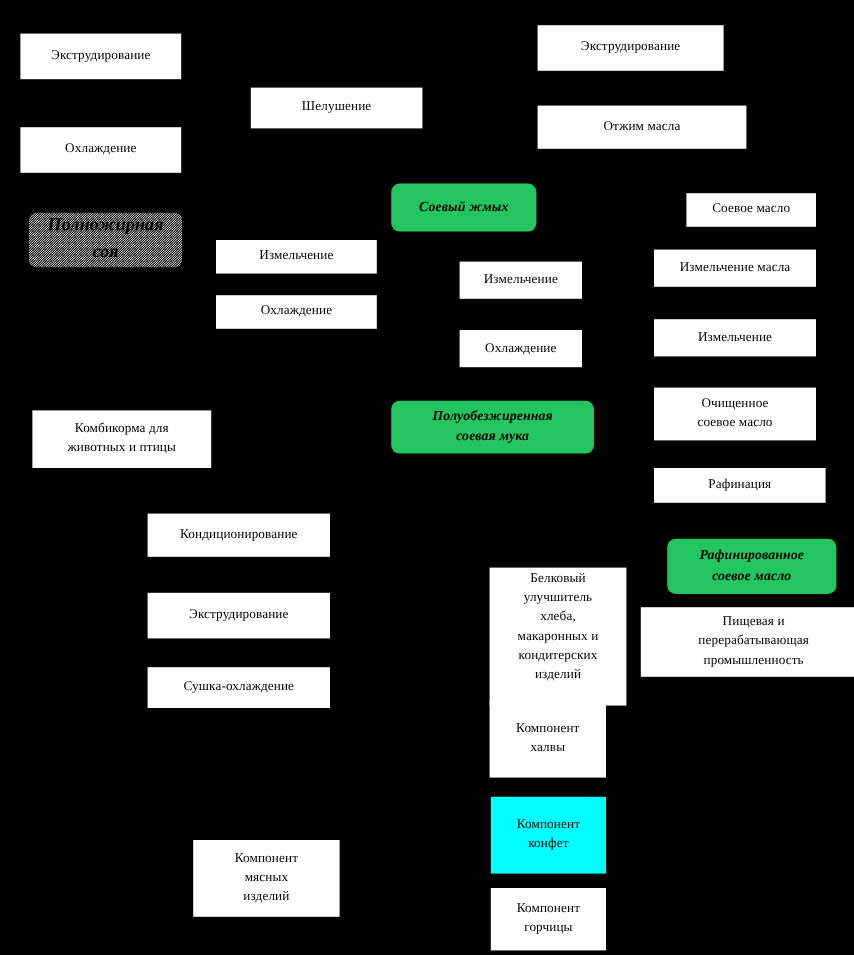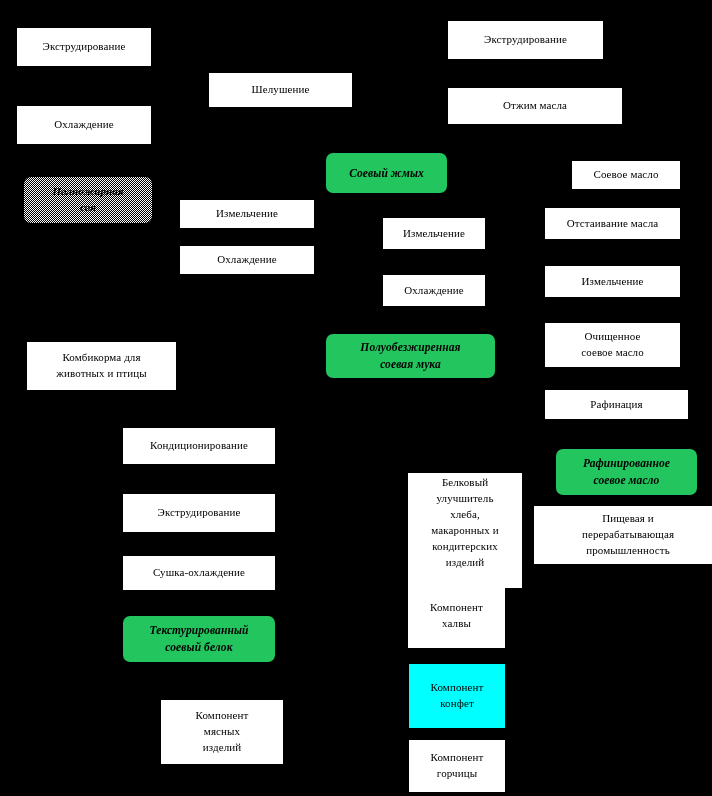--- a/index.html
+++ b/index.html
@@ -38,21 +38,21 @@
     font-weight: bold;
     font-size: 11.5px;
   }
   .node.cyan {
     background: #00ffff;
   }
   .node.dither {
     border-radius: 7px;
     font-style: italic;
     font-weight: bold;
-    font-size: 11px;
+    font-size: 15px;
     background-color: #000000;
     background-image:
       linear-gradient(45deg, #ffffff 25%, transparent 25%, transparent 75%, #ffffff 75%),
       linear-gradient(45deg, #ffffff 25%, transparent 25%, transparent 75%, #ffffff 75%);
     background-size: 2px 2px;
     background-position: 0 0, 1px 1px;
   }
   .node.top {
     align-items: flex-start;
   }
@@ -127,21 +127,21 @@
       <span class="txt">Соевое масло</span>
     </div>
     <div class="node dither" style="left: 24px; top: 177px; width: 128px; height: 46px;">
       <span class="txt">Полножирная
 соя</span>
     </div>
     <div class="node white" style="left: 180px; top: 200px; width: 134px; height: 28px;">
       <span class="txt">Измельчение</span>
     </div>
     <div class="node white" style="left: 545px; top: 208px; width: 135px; height: 31px;">
-      <span class="txt">Отстаивание масла</span>
+      <span class="txt">Измельчение масла</span>
     </div>
     <div class="node white" style="left: 383px; top: 218px; width: 102px; height: 31px;">
       <span class="txt">Измельчение</span>
     </div>
     <div class="node white" style="left: 180px; top: 246px; width: 134px; height: 28px;">
       <span class="txt">Охлаждение</span>
     </div>
     <div class="node white" style="left: 545px; top: 266px; width: 135px; height: 31px;">
       <span class="txt">Измельчение</span>
     </div>
@@ -186,24 +186,20 @@
 перерабатывающая
 промышленность</span>
     </div>
     <div class="node white" style="left: 408px; top: 584px; width: 97px; height: 64px;">
       <span class="txt">Компонент
 халвы</span>
     </div>
     <div class="node white" style="left: 123px; top: 556px; width: 152px; height: 34px;">
       <span class="txt">Сушка-охлаждение</span>
     </div>
-    <div class="node gray" style="left: 123px; top: 616px; width: 152px; height: 46px;">
-      <span class="txt">Текстурированный
-соевый белок</span>
-    </div>
     <div class="node cyan" style="left: 409px; top: 664px; width: 96px; height: 64px;">
       <span class="txt">Компонент
 конфет</span>
     </div>
     <div class="node white" style="left: 161px; top: 700px; width: 122px; height: 64px;">
       <span class="txt">Компонент
 мясных
 изделий</span>
     </div>
     <div class="node white" style="left: 409px; top: 740px; width: 96px; height: 52px;">

